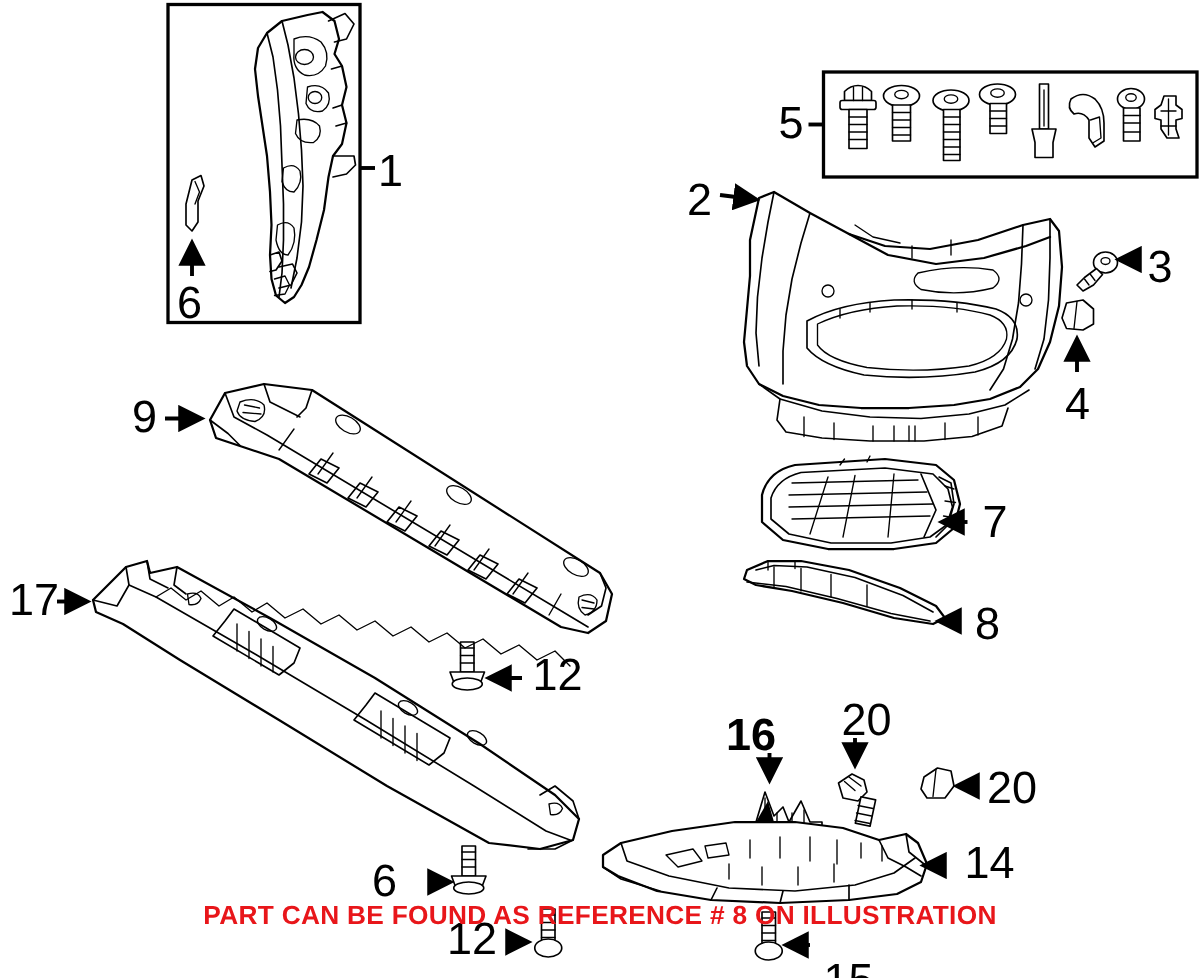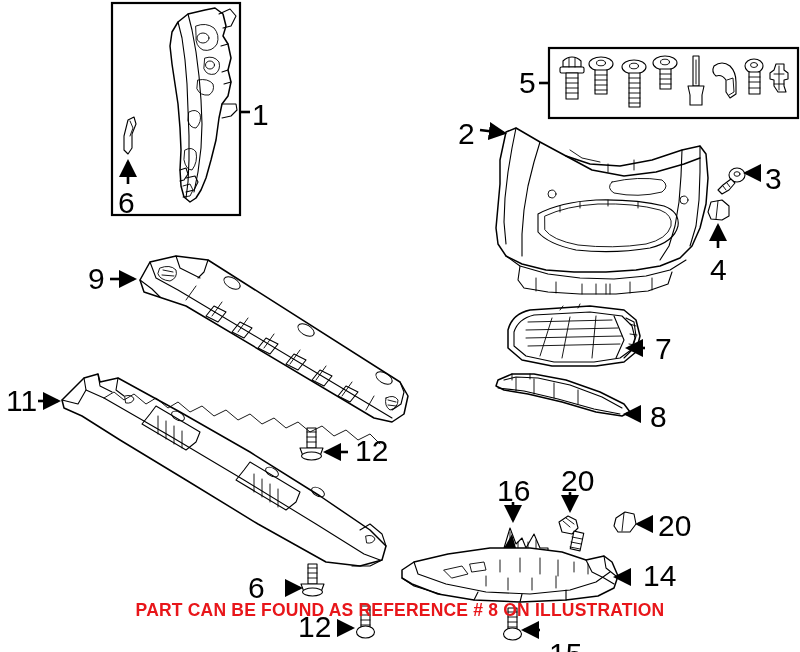--- a/index.html
+++ b/index.html
@@ -369,24 +369,24 @@
   <div class="callout" style="left:252px; top:100px;">1</div>
   <div class="callout" style="left:458px; top:119px;">2</div>
   <div class="callout" style="left:765px; top:164px;">3</div>
   <div class="callout" style="left:710px; top:255px;">4</div>
   <div class="callout" style="left:519px; top:68px;">5</div>
   <div class="callout" style="left:118px; top:188px;">6</div>
   <div class="callout" style="left:655px; top:334px;">7</div>
   <div class="callout" style="left:650px; top:402px;">8</div>
   <div class="callout" style="left:88px;  top:264px;">9</div>
   <div class="callout" style="left:355px; top:436px;">12</div>
-  <div class="callout" style="left:6px;   top:386px;">11</div>
+  <div class="callout" style="left:6px;   top:386px;">17</div>
   <div class="callout" style="left:298px; top:612px;">12</div>
   <div class="callout" style="left:248px; top:573px;">6</div>
   <div class="callout" style="left:643px; top:561px;">14</div>
   <div class="callout" style="left:549px; top:612px;margin-top:27px;">15</div>
-  <div class="callout" style="left:497px; top:476px;">16</div>
+  <div class="callout" style="left:484px; top:476px;font-weight:bold;">16</div>
   <div class="callout" style="left:561px; top:466px;">20</div>
   <div class="callout" style="left:658px; top:511px;">20</div>
 
   <div class="warning-banner">PART CAN BE FOUND AS REFERENCE # 8 ON ILLUSTRATION</div>
 
 </div>
 
 </body></html>

